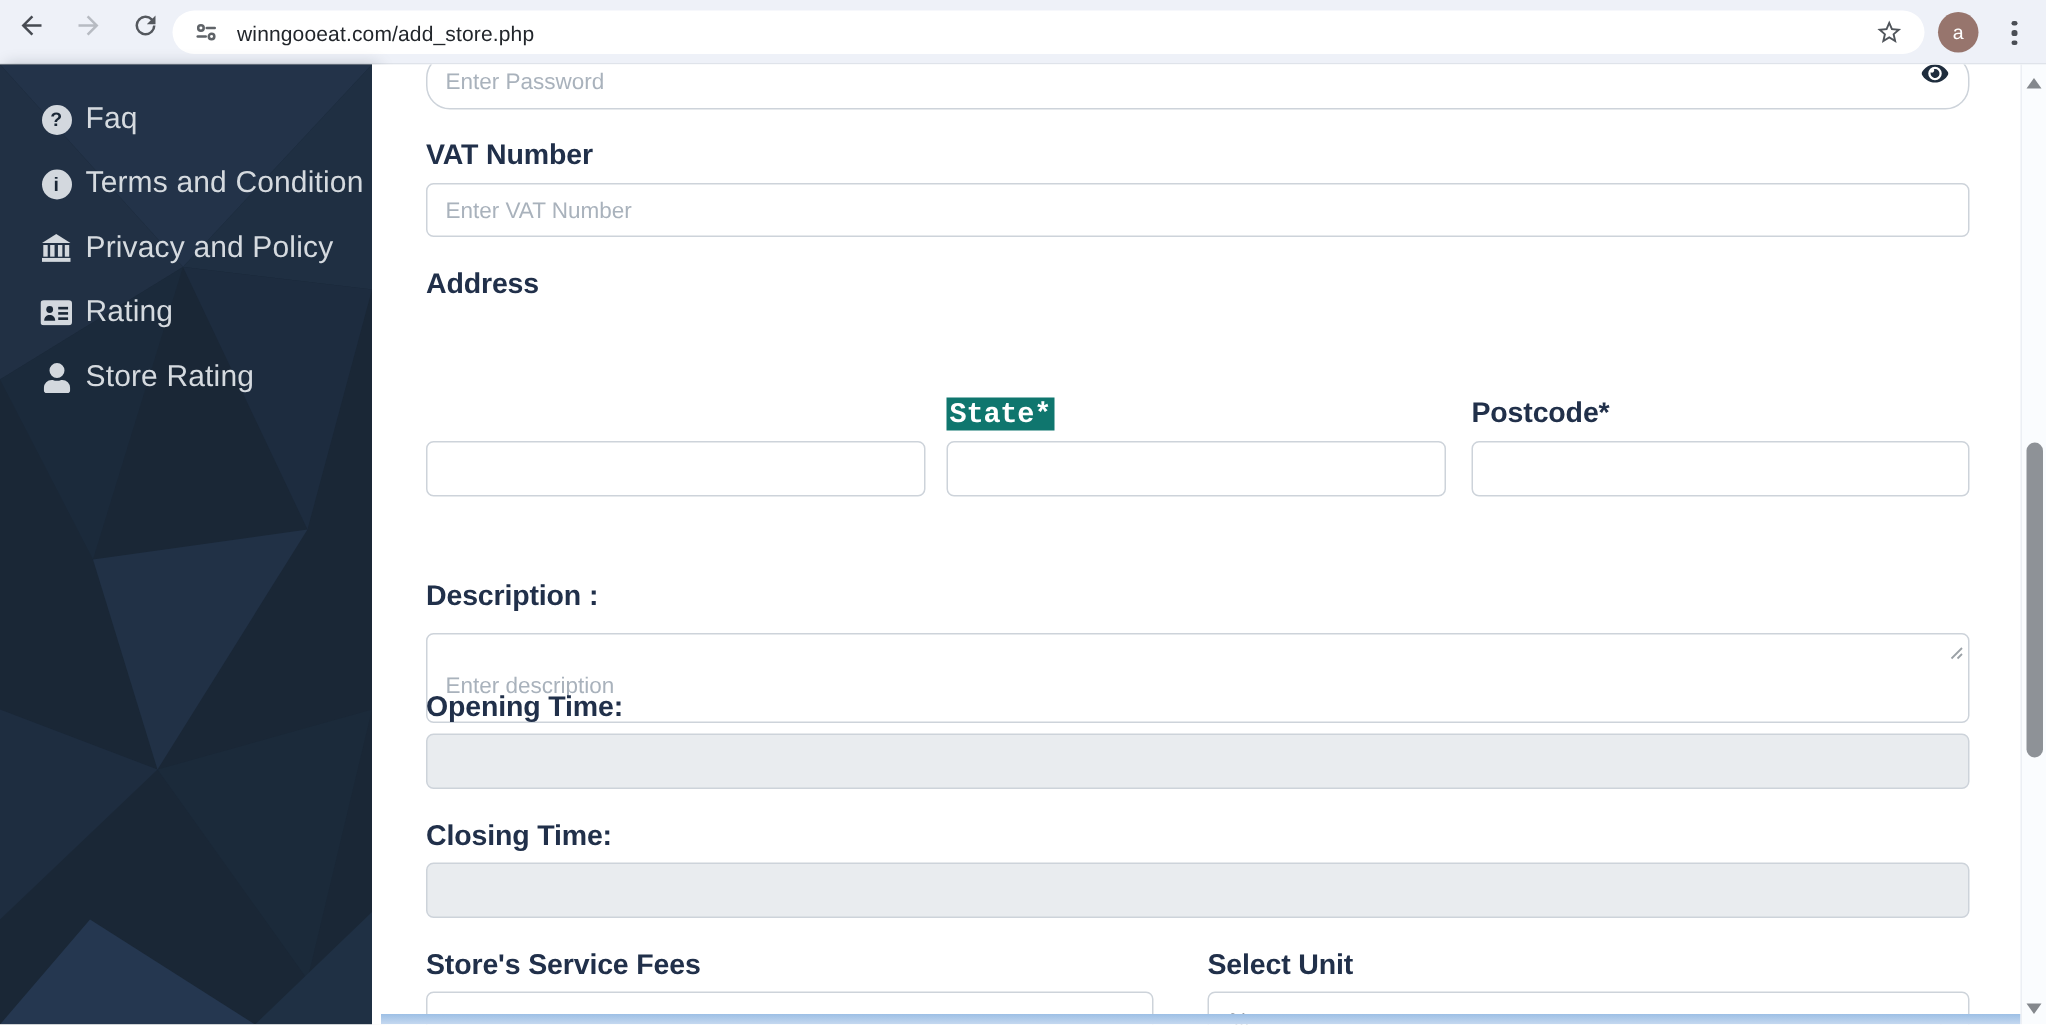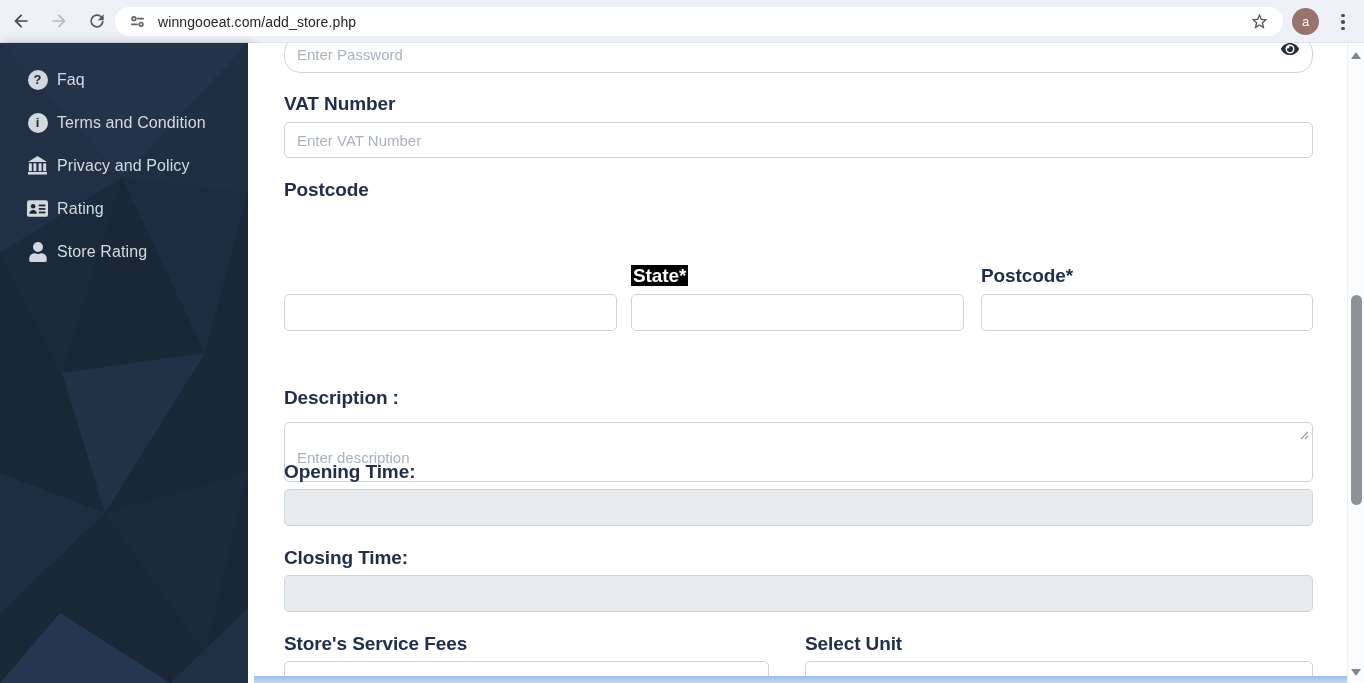--- a/index.html
+++ b/index.html
@@ -2,21 +2,21 @@
 <html><head>
 <meta charset="utf-8">
 <style>
   * { margin:0; padding:0; box-sizing:border-box; }
   body { font-family:"Liberation Sans", sans-serif; background:#fff; }
   .screen { position:relative; width:1364px; height:683px; overflow:hidden; background:#fff; }
 
   
   .toolbar { position:absolute; top:0; left:0; width:1364px; height:43px;
              background:#eef1f8; border-bottom:1px solid #dfe3ea;
-             display:flex; align-items:center; }
+             display:flex; align-items:flex-start; }
   .nav-btn { width:34px; height:34px; display:flex; align-items:center; justify-content:center;
              border-radius:50%; margin-left:4px; cursor:pointer; }
   .nav-btn svg { width:20px; height:20px; }
   .omnibox { position:absolute; left:115px; top:7px; width:1168px; height:29px;
              background:#ffffff; border-radius:15px; display:flex; align-items:center;
              padding:0 14px; }
   .tune-icon { margin-right:12px; display:flex; }
   .url-text { font-size:14px; color:#22262b; letter-spacing:.1px; }
   .omni-star { margin-left:auto; display:flex; }
   .avatar { position:absolute; left:1292px; top:8px; width:27px; height:27px; border-radius:50%;
@@ -31,34 +31,34 @@
 
   .sidebar { position:absolute; left:0; top:0; width:248px; height:640px;
              background:#1a2736; overflow:hidden; box-shadow:4px 0 10px rgba(20,30,45,.25); }
   .sidebar svg.poly { position:absolute; inset:0; }
   .side-nav { position:absolute; top:15px; left:0; width:100%; }
   .side-item { height:43px; display:flex; align-items:center; padding-left:27px; cursor:pointer; }
   .side-ico { width:21px; height:21px; margin-right:9px; display:flex; align-items:center;
               justify-content:center; flex:none; }
   .circle-glyph { width:20px; height:20px; border-radius:50%; background:#d3d8de; color:#1a2736;
                   font-weight:700; font-size:13px; display:flex; align-items:center; justify-content:center; }
-  .side-label { color:#d5dadf; font-size:16px; letter-spacing:.1px; white-space:nowrap; }
+  .side-label { color:#d5dadf; font-size:20px; letter-spacing:.1px; white-space:nowrap; }
 
   .content { position:absolute; left:248px; top:0; width:1099px; height:640px;
              background:#fff; overflow:hidden; }
 
   .fld-label { position:absolute; left:36px; font-size:19px; font-weight:700; color:#21304a;
                letter-spacing:-.1px; white-space:nowrap; }
   .inp { position:absolute; left:36px; width:1029px; height:36px; border:1px solid #cdd3da;
          border-radius:5px; padding:0 12px; font-size:15px; color:#3a4450; background:#fff;
          font-family:"Liberation Sans", sans-serif; outline:none; }
   .inp::placeholder, textarea::placeholder { color:#a9b2bc; opacity:1; }
   .inp.gray { background:#e9ecef; }
   textarea.inp { height:60px; padding-top:26px; resize:none;margin-top:42px; }
-  .sel-hl { background:#000000; color:#fff; padding:0 2px; }
+  .sel-hl { background:#0f766e; color:#fff; padding:0 2px;font-family:Liberation Mono, monospace; }
 
   .eye-btn { position:absolute; left:1033px; top:-3px; width:18px; height:18px; cursor:pointer; }
 
   .resize-grip { position:absolute; left:1051px; top:387px; width:10px; height:10px; pointer-events:none; }
 
   .unit-box { position:absolute; left:557px; top:618px; width:508px; height:36px;
               border:1px solid #cdd3da; border-radius:5px; background:#fff; cursor:pointer; }
   .unit-val { position:absolute; left:13px; top:11px; font-size:15px; color:#3a4450; }
   .unit-caret { position:absolute; right:13px; top:15px; width:0; height:0;
                 border-left:5px solid transparent; border-right:5px solid transparent;
@@ -196,21 +196,21 @@
       <input class="inp" style="top: -7px; height: 37px; border-radius: 16px;" type="text" placeholder="Enter Password">
       <span class="eye-btn">
         <svg width="18" height="18" viewBox="0 0 576 512" fill="#1f2d3d">
           <path d="M572.52 241.4C518.29 135.59 410.93 64 288 64S57.68 135.64 3.48 241.41a32.35 32.35 0 0 0 0 29.19C57.71 376.41 165.07 448 288 448s230.32-71.64 284.52-177.41a32.35 32.35 0 0 0 0-29.19zM288 400a144 144 0 1 1 144-144 143.93 143.93 0 0 1-144 144zm0-240a95.31 95.31 0 0 0-25.31 3.43 48 48 0 0 1-66.26 66.26A95.78 95.78 0 1 0 288 160z"></path>
         </svg>
       </span>
 
       <div class="fld-label" style="top:50px;">VAT Number</div>
       <input class="inp" style="top: 79px;" type="text" placeholder="Enter VAT Number">
 
-      <div class="fld-label" style="top:136px;">Postcode</div>
+      <div class="fld-label" style="top:136px;">Address</div>
 
       <div class="fld-label" style="top:222px; left:383px;">
         <span class="sel-hl">State*</span>
       </div>
       <div class="fld-label" style="top:222px; left:733px;">Postcode*</div>
 
       <input class="inp" style="top: 251px; left: 36px; width: 333px; height: 37px;" type="text">
       <input class="inp" style="top: 251px; left: 383px; width: 333px; height: 37px;" type="text">
       <input class="inp" style="top: 251px; left: 733px; width: 332px; height: 37px;" type="text">
 

